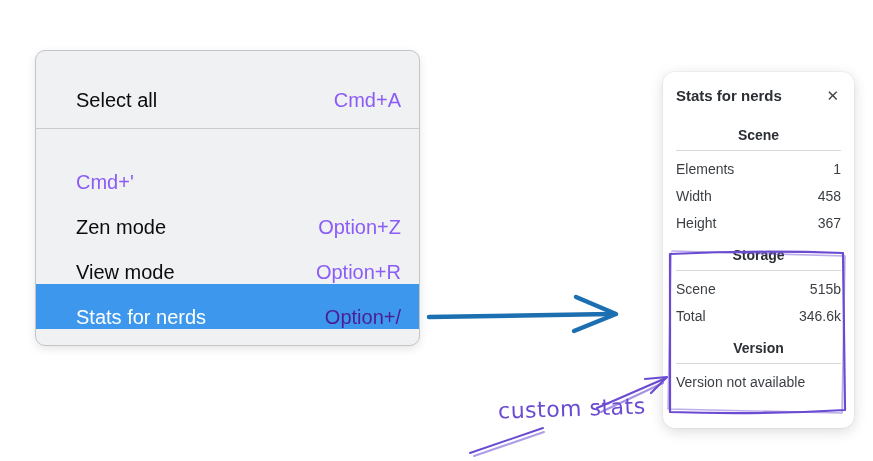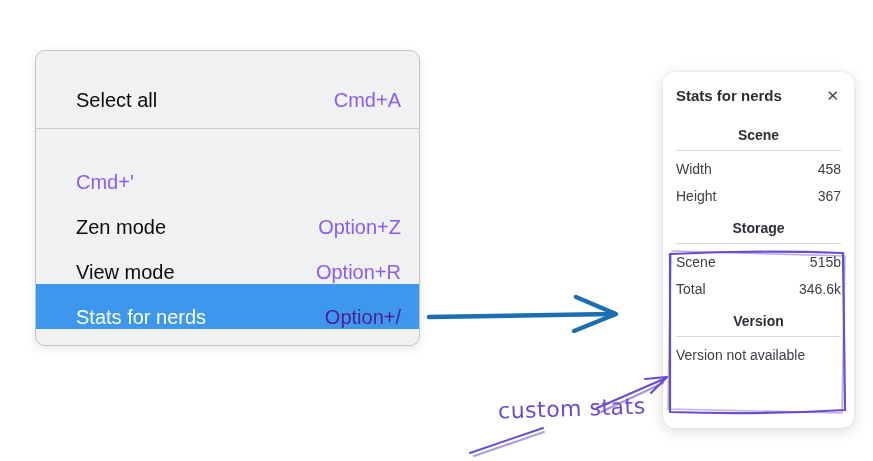--- a/index.html
+++ b/index.html
@@ -141,20 +141,24 @@
 <div class="panel">
   <div class="panel-header">
     <span class="panel-title">Stats for nerds</span>
     <span class="close-btn">✕</span>
   </div>
 
   <div class="sec-heading">Scene</div>
   <div class="sec-sep"></div>
   <div class="rows">
     <div class="stat-row">
+      <span>Elements</span>
+      <span>1</span>
+    </div>
+    <div class="stat-row">
       <span>Width</span>
       <span>458</span>
     </div>
     <div class="stat-row">
       <span>Height</span>
       <span>367</span>
     </div>
   </div>
 
   <div class="sec-heading tight">Storage</div>

